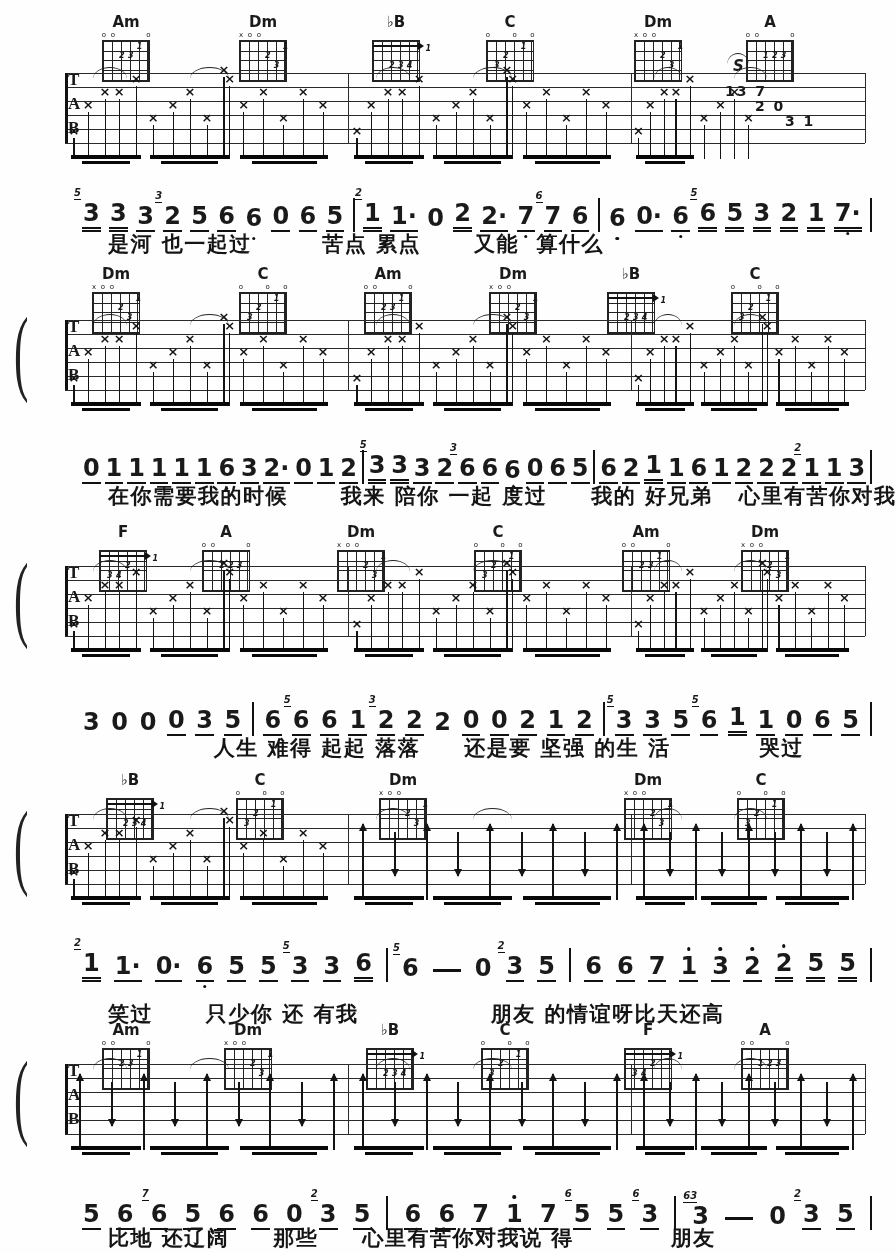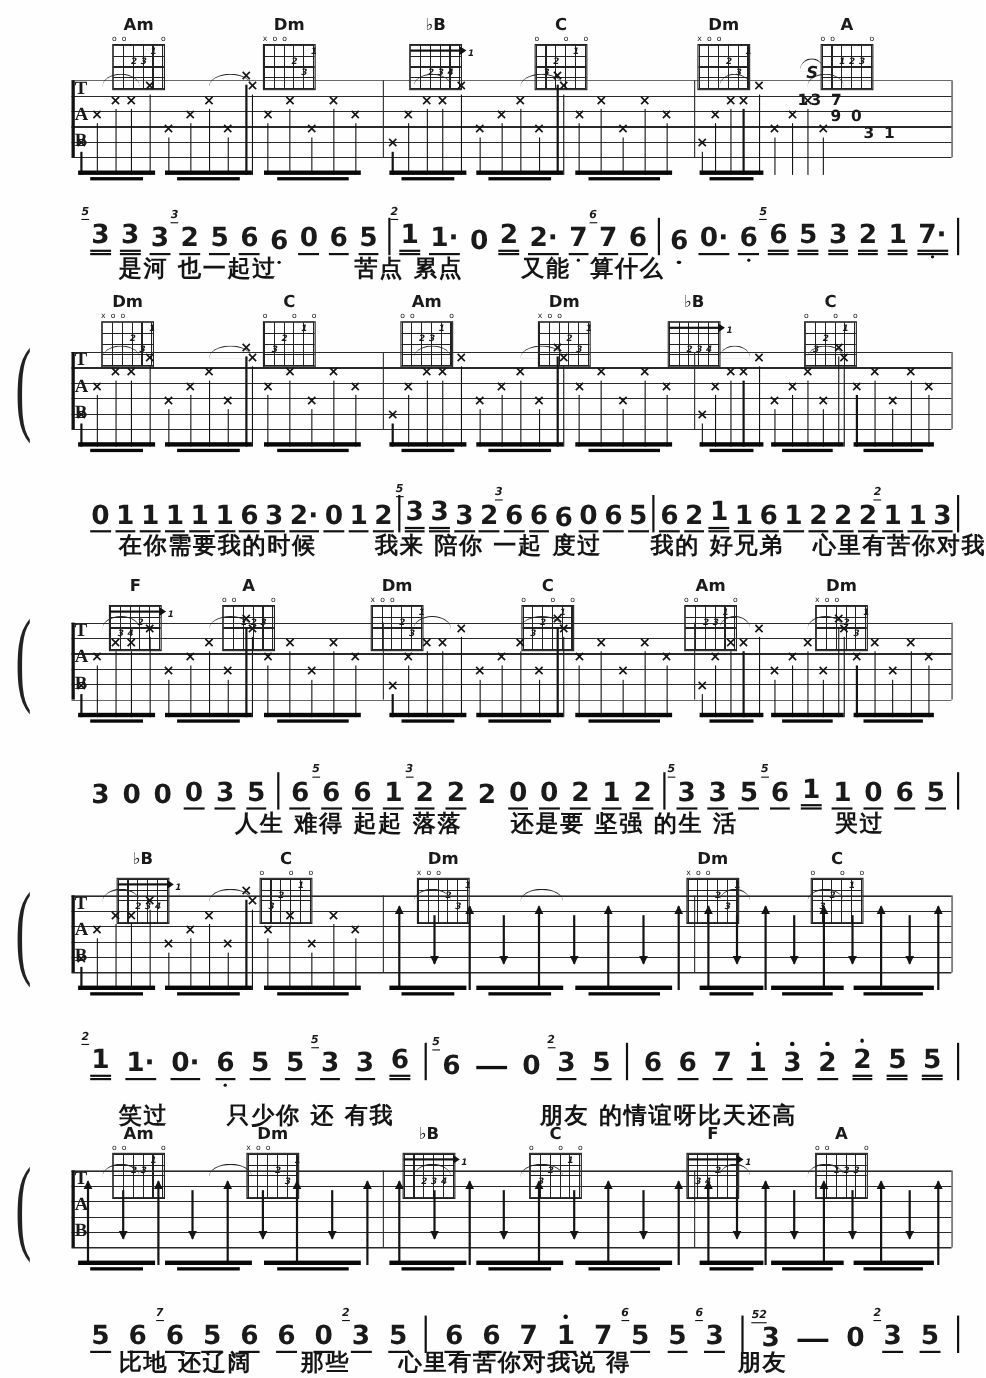--- a/index.html
+++ b/index.html
@@ -251,21 +251,21 @@
         <div class="stem" style="left: 668.96px; top: 26px; height: 60px;"></div>
         <span class="xmark" style="left: 678px; top: 38px;">×</span>
         <div class="stem" style="left: 683px; top: 52px; height: 34px;"></div>
         <div class="beam" style="left: 570.68px; width: 58.5px; top: 82px;"></div>
         <div class="beam thin" style="left: 580.04px; width: 39.78px; top: 88px;"></div>
         <div class="arc" style="left: 589.4px; width: 28.08px; top: -6px;"></div>
         <div class="arc" style="left: 668.96px; width: 32.76px; top: -6px;"></div>
         <div class="sectionS" style="left: 668px; top: -16px;">S</div>
         <div class="arc" style="left: 662px; width: 22px; top: -20px;"></div>
         <div class="endnum" style="left: 660px; top: 10px;">13   7</div>
-        <div class="endnum" style="left: 690px; top: 25px;">9 0</div>
+        <div class="endnum" style="left: 690px; top: 25px;">2 0</div>
         <div class="endnum" style="left: 720px; top: 40px;">3 1</div>
       </div>
       <div class="notation" style="top: 190px;">
         <span class="num u2">3<i class="sup">5</i></span>
         <span class="num u2">3</span>
         <span class="num u1">3</span>
         <span class="num u1">2<i class="sup">3</i></span>
         <span class="num u1">5</span>
         <span class="num u1">6</span>
         <span class="num">6<i class="dot bot"></i></span>
@@ -1112,21 +1112,21 @@
         <div class="nbar"></div>
         <span class="num u1">6</span>
         <span class="num u1">6</span>
         <span class="num u1">7</span>
         <span class="num u1">1<i class="dot top"></i></span>
         <span class="num u1">7</span>
         <span class="num u1">5<i class="sup">6</i></span>
         <span class="num u1">5</span>
         <span class="num u1">3<i class="sup">6</i></span>
         <div class="nbar"></div>
-        <span class="num">3<i class="sup">52</i></span>
+        <span class="num">3<i class="sup">63</i></span>
         <div class="ndash"></div>
         <span class="num">0</span>
         <span class="num u1">3<i class="sup">2</i></span>
         <span class="num u1">5</span>
         <div class="nbar"></div>
       </div>
       <div class="lyrics" style="top: 1224px;">比地 还辽阔     那些     心里有苦你对我说 得           朋友</div>
     </div>
 </div>
 

